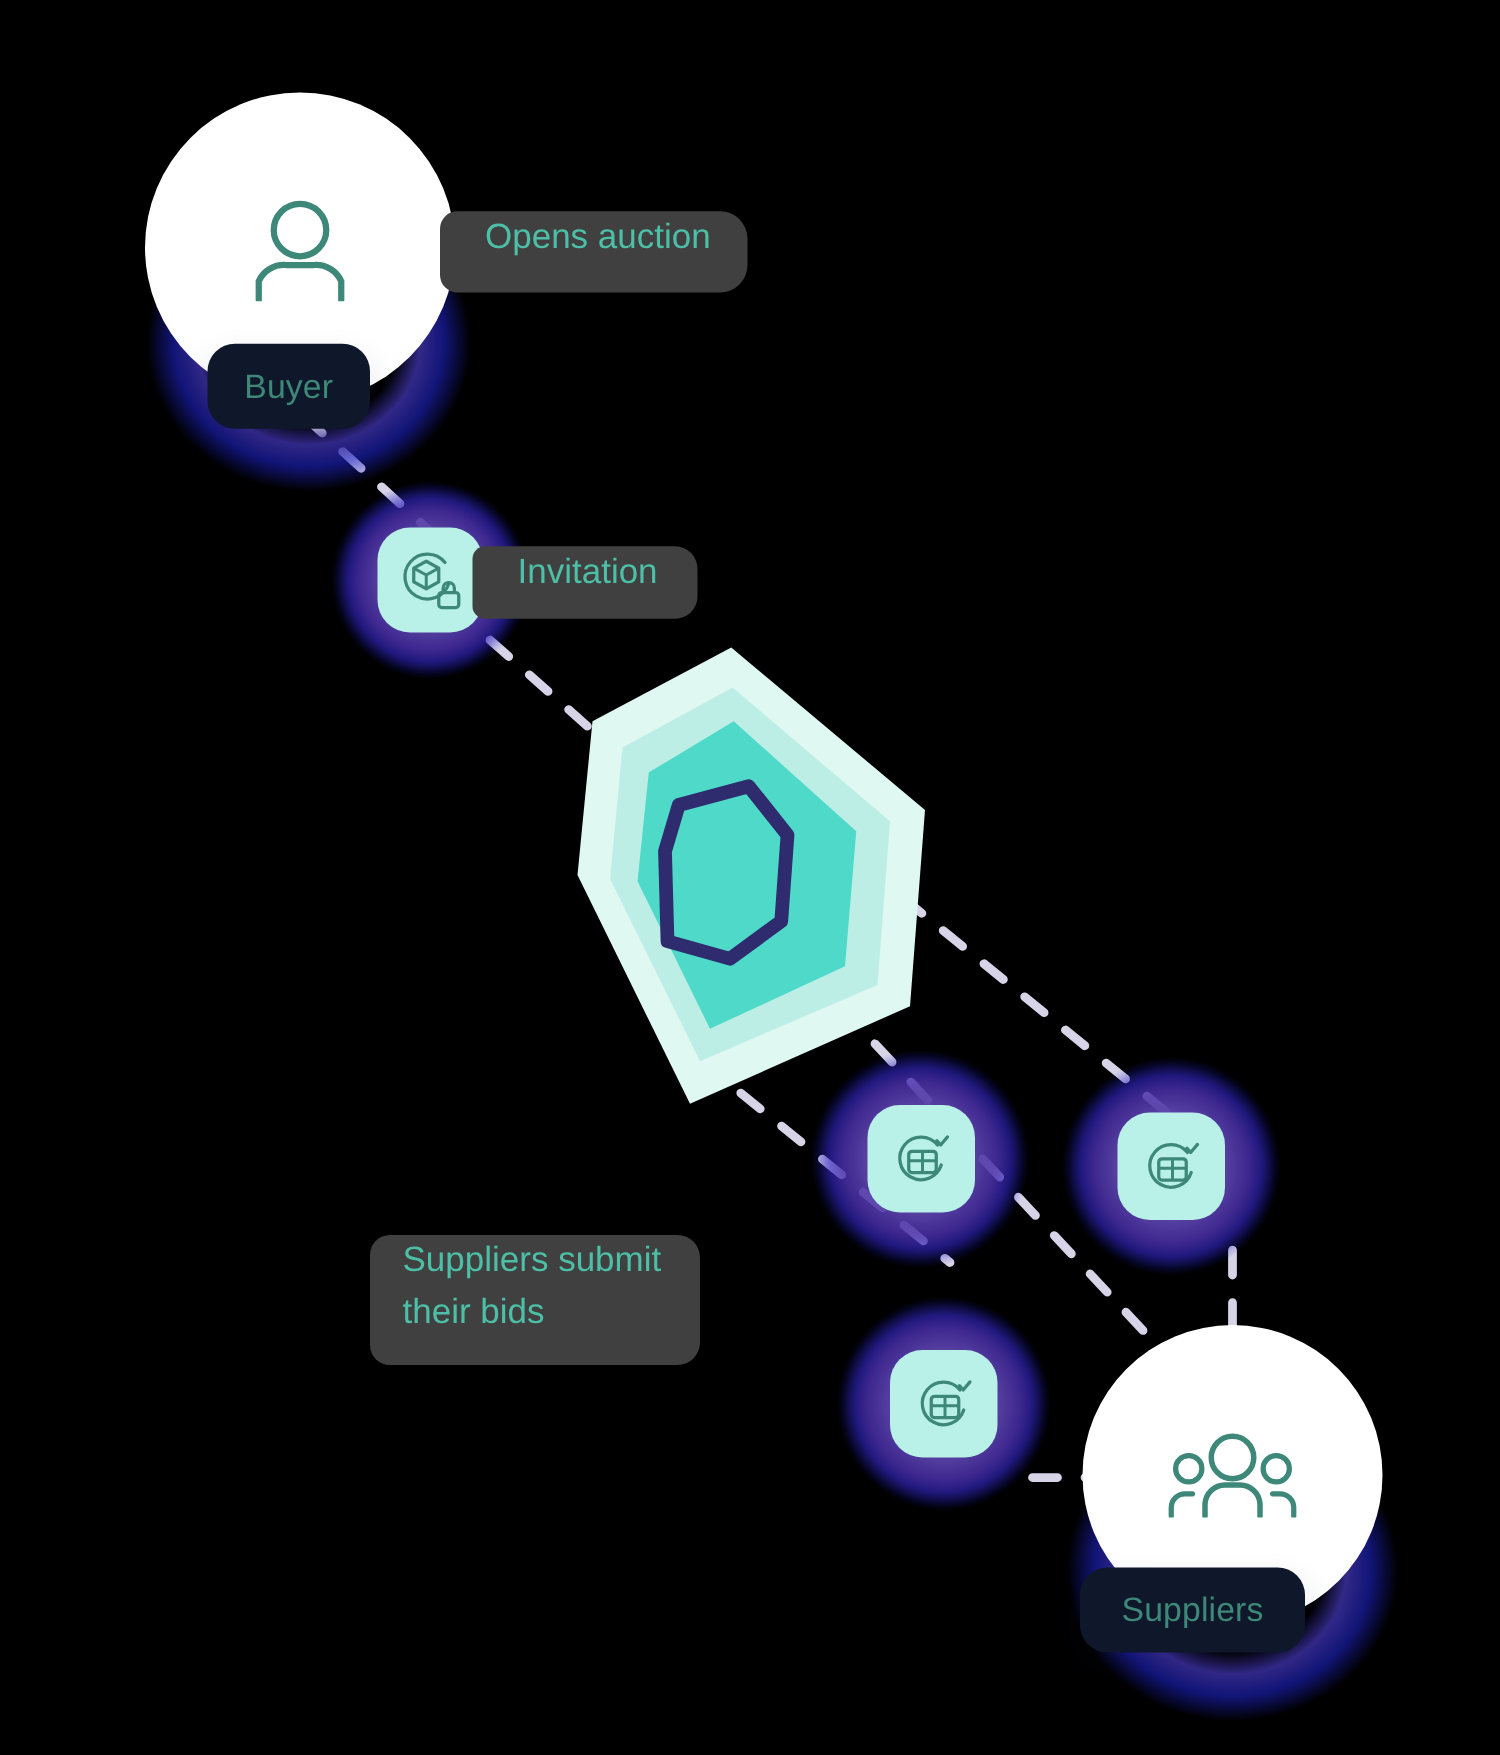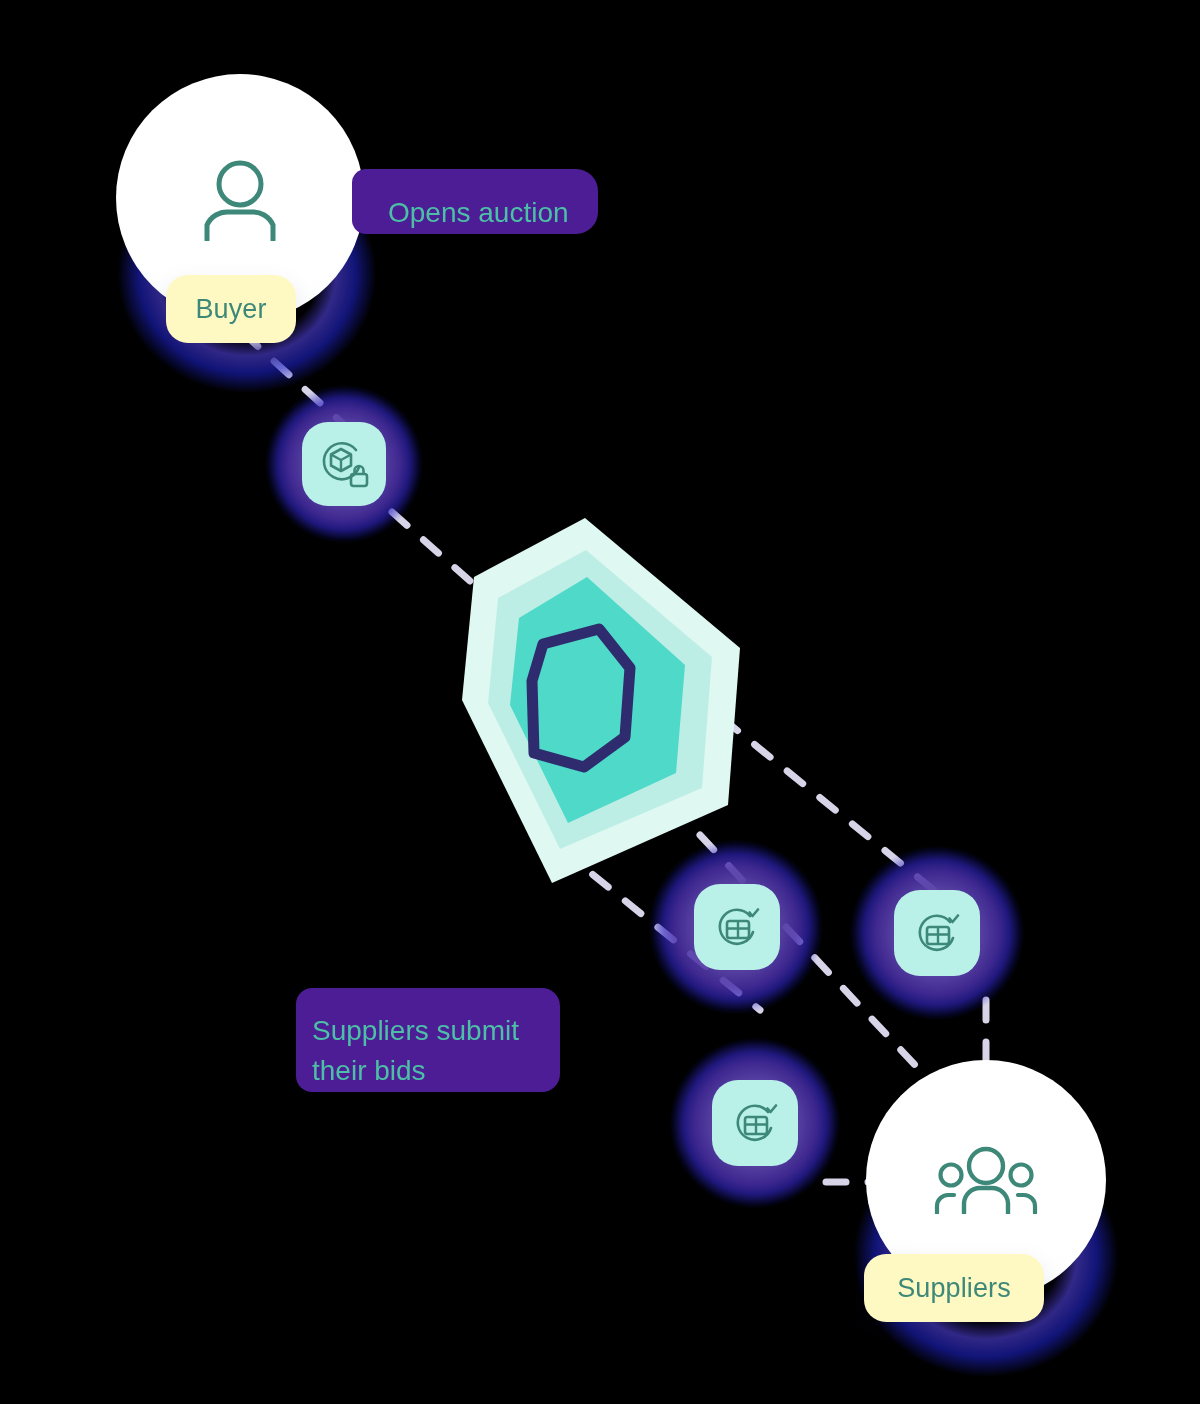--- a/index.html
+++ b/index.html
@@ -56,21 +56,21 @@
     background: radial-gradient(circle at 50% 38%, #ffffff 62%, #fbfdfc 100%);
   }
   .actor-icon {
     position: absolute;
     display: flex;
     align-items: center;
     justify-content: center;
   }
   .actor-card {
     position: absolute;
-    background: #fef9c3;
+    background: #0f172a;
     border-radius: 22px;
     display: flex;
     align-items: center;
     justify-content: center;
     box-shadow: 0 10px 26px rgba(40,30,110,0.10);
     text-align: right;
   }
   .actor-card span {
     color: #3d8878;
     font-size: 27px;
@@ -84,23 +84,23 @@
     background: #b9f0e8;
     border-radius: 26px;
     display: flex;
     align-items: center;
     justify-content: center;
   }
 
   
   .pill {
     position: absolute;
-    background: #4c1d95;
-    display: flex;
-    align-items: flex-end;
+    background: #404040;
+    display: flex;
+    align-items: flex-start;
     box-sizing: border-box;
   }
   .pill span {
     color: #4cbfa6;
     font-size: 28px;
     line-height: 1.45;
     white-space: pre-line;
   }
 
   
@@ -160,20 +160,23 @@
   <div class="node-tile" style="left:302px; top:422px; width:84px; height:84px;">
     <svg width="56" height="56" viewBox="0 0 56 56">
       <path d="M40 14 A18 18 0 1 0 43 31" fill="none" stroke="#3d8878" stroke-width="2.6" stroke-linecap="round"></path>
       <path d="M25 13 L35 18.5 V29.5 L25 35 L15 29.5 V18.5 Z" fill="none" stroke="#3d8878" stroke-width="2.6" stroke-linejoin="round"></path>
       <path d="M15 18.5 L25 24 L35 18.5 M25 24 V35" fill="none" stroke="#3d8878" stroke-width="2.4" stroke-linejoin="round"></path>
       <rect x="35" y="38" width="16" height="12" rx="2.4" fill="none" stroke="#3d8878" stroke-width="2.6"></rect>
       <path d="M38.5 38 V34.5 A4.5 4.5 0 0 1 47.5 34.5 V38" fill="none" stroke="#3d8878" stroke-width="2.6"></path>
     </svg>
   </div>
 
+  <div class="pill" style="left:378px; top:437px; width:180px; height:58px; border-radius:10px 18px 18px 10px; padding-left:36px;">
+    <span>Invitation</span>
+  </div>
 
   <div class="halo" style="left:641px; top:832px; width:190px; height:190px;"></div>
 
   <div class="node-tile" style="left:694px; top:884px; width:86px; height:86px;">
     <svg width="56" height="56" viewBox="0 0 56 56">
       <path d="M41 17 A17 17 0 1 0 44 33" fill="none" stroke="#3d8878" stroke-width="2.6" stroke-linecap="round"></path>
       <rect x="18" y="22" width="22" height="17" rx="2.6" fill="none" stroke="#3d8878" stroke-width="2.6"></rect>
       <path d="M18 29.5 H40 M29 22 V39" fill="none" stroke="#3d8878" stroke-width="2.4"></path>
       <path d="M40.5 13.5 L43.5 17 L49 10.5" fill="none" stroke="#3d8878" stroke-width="2.6" stroke-linecap="round" stroke-linejoin="round"></path>
     </svg>
@@ -194,21 +197,21 @@
 
   <div class="node-tile" style="left:712px; top:1080px; width:86px; height:86px;">
     <svg width="56" height="56" viewBox="0 0 56 56">
       <path d="M41 17 A17 17 0 1 0 44 33" fill="none" stroke="#3d8878" stroke-width="2.6" stroke-linecap="round"></path>
       <rect x="18" y="22" width="22" height="17" rx="2.6" fill="none" stroke="#3d8878" stroke-width="2.6"></rect>
       <path d="M18 29.5 H40 M29 22 V39" fill="none" stroke="#3d8878" stroke-width="2.4"></path>
       <path d="M40.5 13.5 L43.5 17 L49 10.5" fill="none" stroke="#3d8878" stroke-width="2.6" stroke-linecap="round" stroke-linejoin="round"></path>
     </svg>
   </div>
 
-  <div class="pill" style="left:296px; top:988px; width:264px; height:104px; border-radius:16px 18px 18px 16px; padding-left:16px;">
+  <div class="pill" style="left:296px; top:988px; width:264px; height:104px; border-radius:16px 18px 18px 16px; padding-left:26px;">
     <span>Suppliers submit
 their bids</span>
   </div>
 
   <div class="halo halo-round" style="left:848px; top:1130px; width:276px; height:252px;"></div>
 
   <div class="actor-circle" style="left:866px; top:1060px; width:240px; height:240px;"></div>
 
   <div class="actor-icon" style="left:930px; top:1140px; width:112px; height:80px;">
     <svg width="104" height="68" viewBox="0 0 104 68">

